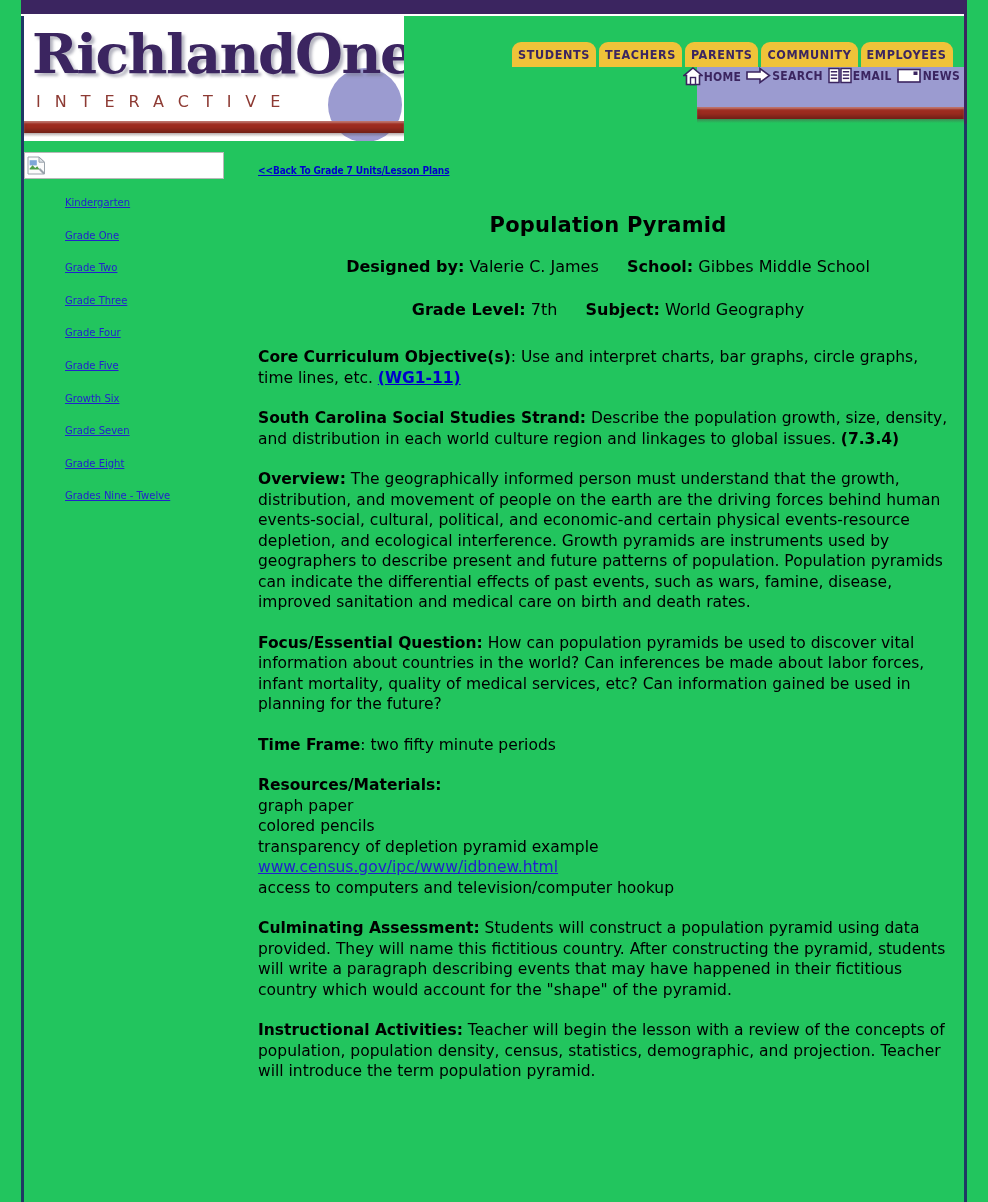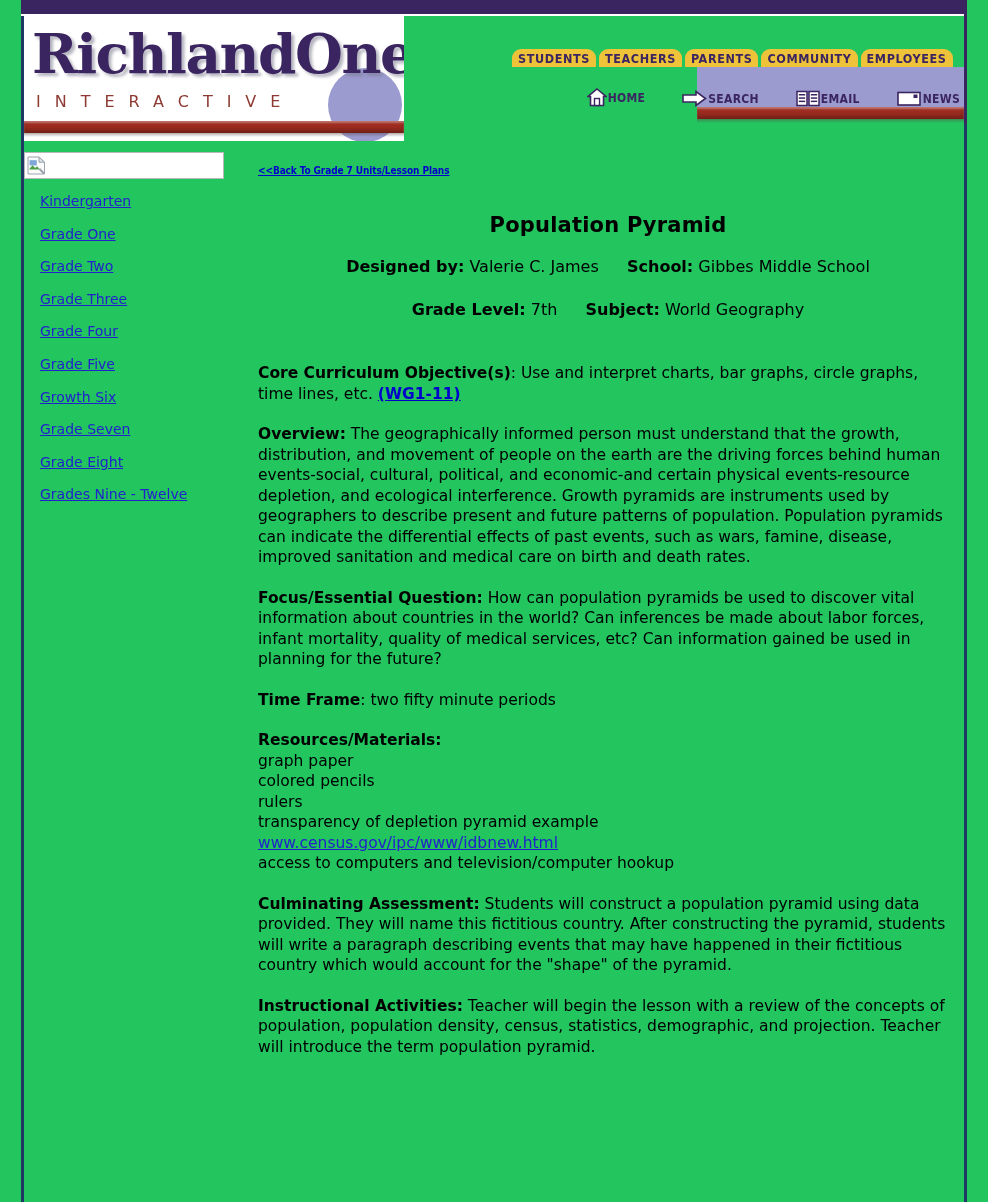--- a/index.html
+++ b/index.html
@@ -134,46 +134,45 @@
     top: 26px;
     width: 452px;
     height: 25px;
     display: flex;
     gap: 3px;
     align-items: flex-end;
   }
   .tab {
     background: #efc339;
     border-radius: 9px 9px 0 0;
-    height: 18px;
+    height: 25px;
     display: flex;
     align-items: center;
     justify-content: center;
     padding: 0 6px;
     font-family: "DejaVu Sans Condensed","DejaVu Sans","Liberation Sans", sans-serif;
     font-size: 12.5px;
     font-weight: bold;
     letter-spacing: .6px;
     color: #3b2560;
     white-space: nowrap;
     box-sizing: border-box;
   }
   .iconbar {
     position: absolute;
     left: 0;
     top: 51px;
     width: 267px;
     height: 40px;
     background: #9b9bd0;
     display: flex;
-    align-items: flex-end;
+    align-items: flex-start;
     justify-content: flex-end;
     padding-right: 4px;
     box-sizing: border-box;
-    gap: 32px;
   }
   .iconitem {
     display: flex;
     align-items: center;
     font-family: "DejaVu Sans Condensed","DejaVu Sans","Liberation Sans", sans-serif;
     font-size: 12px;
     font-weight: bold;
     letter-spacing: .3px;
     color: #3b2560;
     white-space: nowrap;
@@ -232,24 +231,24 @@
     padding-left: 2px;
   }
   .sidebar-list {
     margin: 13px 0 0 0;
     padding: 0;
     list-style: none;
   }
   .sidebar-list li { margin: 0 0 14.6px 0; padding: 0; }
   .sidebar-link {
     font-family: "DejaVu Sans","Liberation Sans", sans-serif;
-    font-size: 14px;
+    font-size: 10px;
     color: #2222cc;
     text-decoration: underline;
-    margin-left: 16px;
+    margin-left: 41px;
     cursor: pointer;
   }
 
   
   #content {
     position: absolute;
     left: 234px;
     top: 0;
     width: 700px;
     font-size: 15.5px;
@@ -418,42 +417,44 @@
       </div>
 
       <div class="meta-line">
         <span class="lbl">Grade Level:</span>
         <span>7th</span>
         <span class="meta-gap"></span>
         <span class="lbl">Subject:</span>
         <span>World Geography</span>
       </div>
 
-      <div class="sect" style="margin-top:43px">
+      <div class="sect" style="margin-top:27px">
         <p><b>Core Curriculum Objective(s)</b><span>: Use and interpret charts, bar graphs, circle graphs, time lines, etc. </span><a class="inline-link">(WG1-11)</a></p>
       </div>
 
+      <div class="sect">
+        <p><b>South Carolina Social Studies Strand:</b><span> Describe the population growth, size, density, and distribution in each world culture region and linkages to global issues. </span><b>(7.3.4)</b></p>
+      </div>
 
       <div class="sect">
         <p><b>Overview:</b><span> The geographically informed person must understand that the growth, distribution, and movement of people on the earth are the driving forces behind human events-social, cultural, political, and economic-and certain physical events-resource depletion, and ecological interference. Growth pyramids are instruments used by geographers to describe present and future patterns of population. Population pyramids can indicate the differential effects of past events, such as wars, famine, disease, improved sanitation and medical care on birth and death rates.</span></p>
       </div>
 
       <div class="sect">
         <p><b>Focus/Essential Question:</b><span> How can population pyramids be used to discover vital information about countries in the world? Can inferences be made about labor forces, infant mortality, quality of medical services, etc? Can information gained be used in planning for the future?</span></p>
       </div>
 
       <div class="sect">
         <p><b>Time Frame</b><span>: two fifty minute periods</span></p>
       </div>
 
       <div class="sect">
         <p><b>Resources/Materials:</b></p>
         <p class="res-list">graph paper</p>
         <p class="res-list">colored pencils</p>
-        <p class="res-list">rulers</p>
         <p class="res-list">transparency of depletion pyramid example</p>
         <p class="res-list"><a class="res-link">www.census.gov/ipc/www/idbnew.html</a></p>
         <p class="res-list">access to computers and television/computer hookup</p>
       </div>
 
       <div class="sect">
         <p><b>Culminating Assessment:</b><span> Students will construct a population pyramid using data provided. They will name this fictitious country. After constructing the pyramid, students will write a paragraph describing events that may have happened in their fictitious country which would account for the "shape" of the pyramid.</span></p>
       </div>
 
       <div class="sect">

